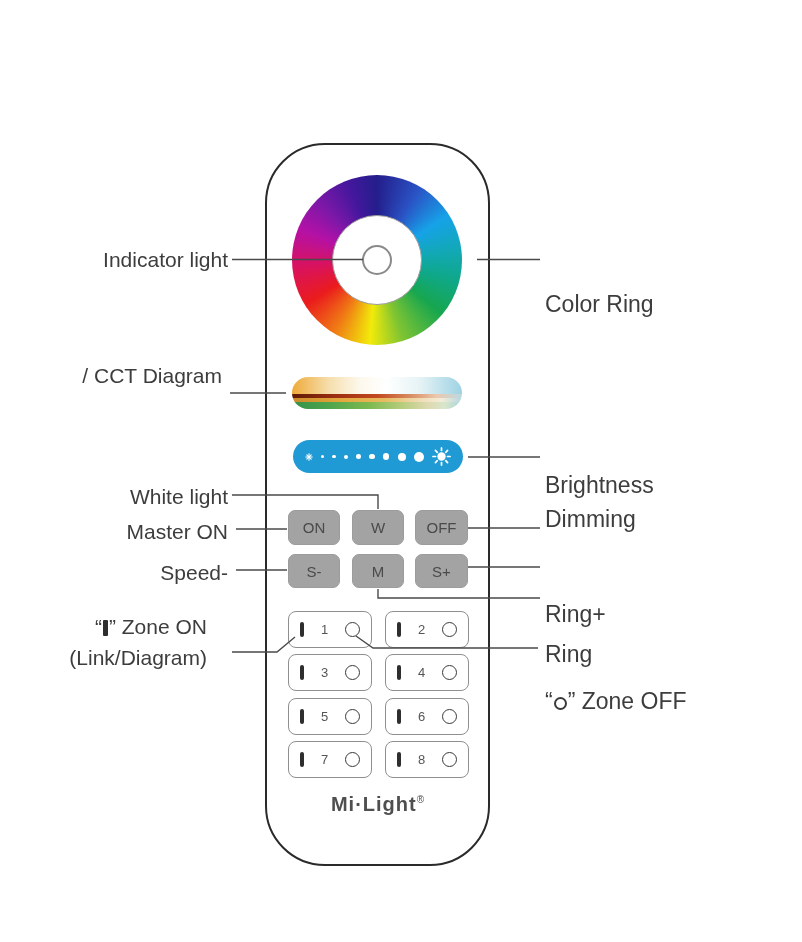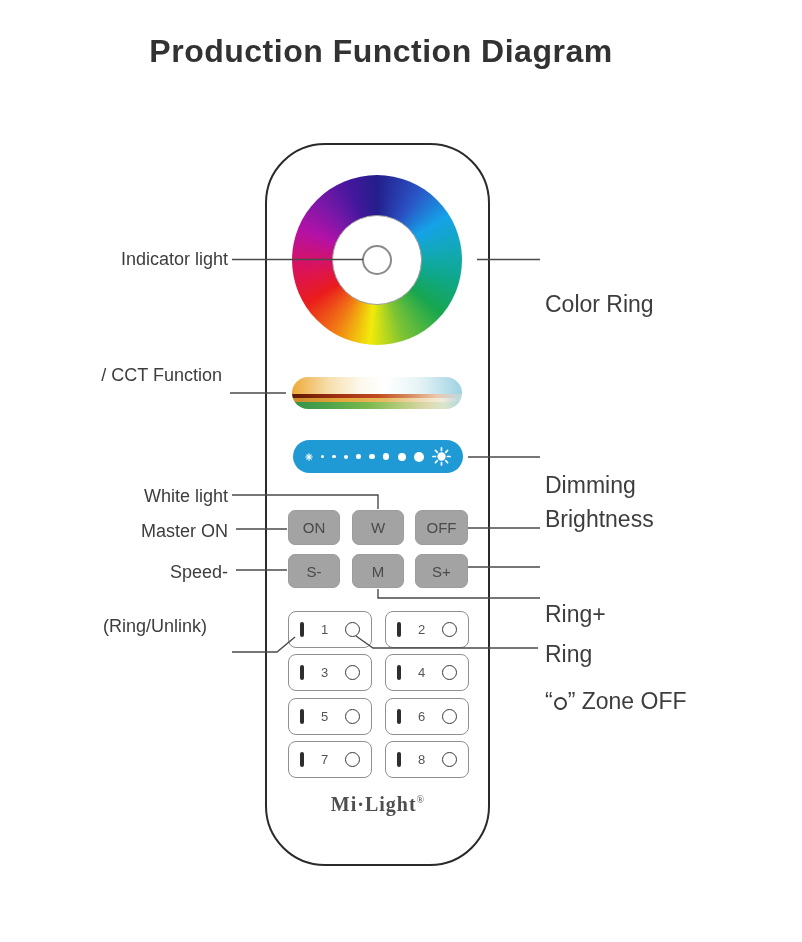--- a/index.html
+++ b/index.html
@@ -45,41 +45,40 @@
 
   
   .zone{position:absolute;width:84px;height:37px;background:#fff;border:1.5px solid #8f8f8f;
         border-radius:8px;display:flex;align-items:center;justify-content:space-between;
         padding:0 11px;box-sizing:border-box;}
   .zone .zbar{width:4px;height:15px;background:#2e2e2e;border-radius:2px;}
   .zone .znum{font-size:13px;color:#555;}
   .zone .zcirc{width:15px;height:15px;border:1.8px solid #3a3a3a;border-radius:50%;box-sizing:border-box;}
 
   .logo{position:absolute;left:288px;top:793px;width:180px;text-align:center;
-        font-family:Liberation Serif, serif;font-weight:700;font-size:20px;color:#4f4f4f;
+        font-family:Liberation Sans, sans-serif;font-weight:700;font-size:20px;color:#4f4f4f;
         letter-spacing:1px;}
   .logo sup{font-size:10px;font-weight:400;}
 
   
   .lbl{position:absolute;color:#3d3d3d;white-space:nowrap;}
-  .lbl-l{font-size:18px;text-align:right;line-height:29px;}
+  .lbl-l{font-size:21px;text-align:right;line-height:29px;}
   .lbl-r{font-size:23px;text-align:left;line-height:34px;margin-top:44px;}
   .bar-glyph{display:inline-block;width:5px;height:16px;background:#2e2e2e;border-radius:1px;
              vertical-align:-2px;margin:0 1px;}
   .circ-glyph{display:inline-block;width:13px;height:13px;border:2px solid #3a3a3a;
               border-radius:50%;vertical-align:-1px;margin:0 1px;box-sizing:border-box;}
 
   .lines{position:absolute;left:0;top:0;pointer-events:none;}
 </style>
 </head>
 <body>
 
 <div class="canvas">
 
-  <div class="title">Production Function Diagram</div>
 
   <div class="remote"></div>
 
   <div class="wheel">
     <div class="wheel-hole"></div>
     <div class="indicator"></div>
   </div>
 
   <div class="satbar">
     <div class="sat-r1"></div>
@@ -182,31 +181,32 @@
       <path d="M468 528 H540"></path>
       <path d="M468 567 H540"></path>
       <path d="M378 589 V598 H540"></path>
       <path d="M232 652 H277 L295 637"></path>
       <path d="M356 636 L373 648 H538"></path>
     </g>
   </svg>
 
   <div class="lbl lbl-l" style="right:574px;top:245px">Indicator light</div>
   <div class="lbl lbl-l" style="right:580px;top:361px">
-    <div>/ CCT Function</div>
+    <div>/ CCT Diagram</div>
   </div>
   <div class="lbl lbl-l" style="right:574px;top:482px">White light</div>
   <div class="lbl lbl-l" style="right:574px;top:517px">Master ON</div>
   <div class="lbl lbl-l" style="right:574px;top:558px">Speed-</div>
   <div class="lbl lbl-l" style="right:595px;top:611px;line-height:31px">
-    <div>(Ring/Unlink)</div>
+    <div><span>“</span><span class="bar-glyph"></span><span>”</span><span> Zone ON</span></div>
+    <div>(Link/Diagram)</div>
   </div>
 
   <div class="lbl lbl-r" style="left:545px;top:243px">Color Ring</div>
   <div class="lbl lbl-r" style="left:545px;top:424px">
+    <div>Brightness</div>
     <div>Dimming</div>
-    <div>Brightness</div>
   </div>
   <div class="lbl lbl-r" style="left:545px;top:553px">Ring+</div>
   <div class="lbl lbl-r" style="left:545px;top:593px">Ring</div>
   <div class="lbl lbl-r" style="left:545px;top:640px"><span>“</span><span class="circ-glyph"></span><span>”</span><span> Zone OFF</span></div>
 
 </div>
 
 </body></html>

